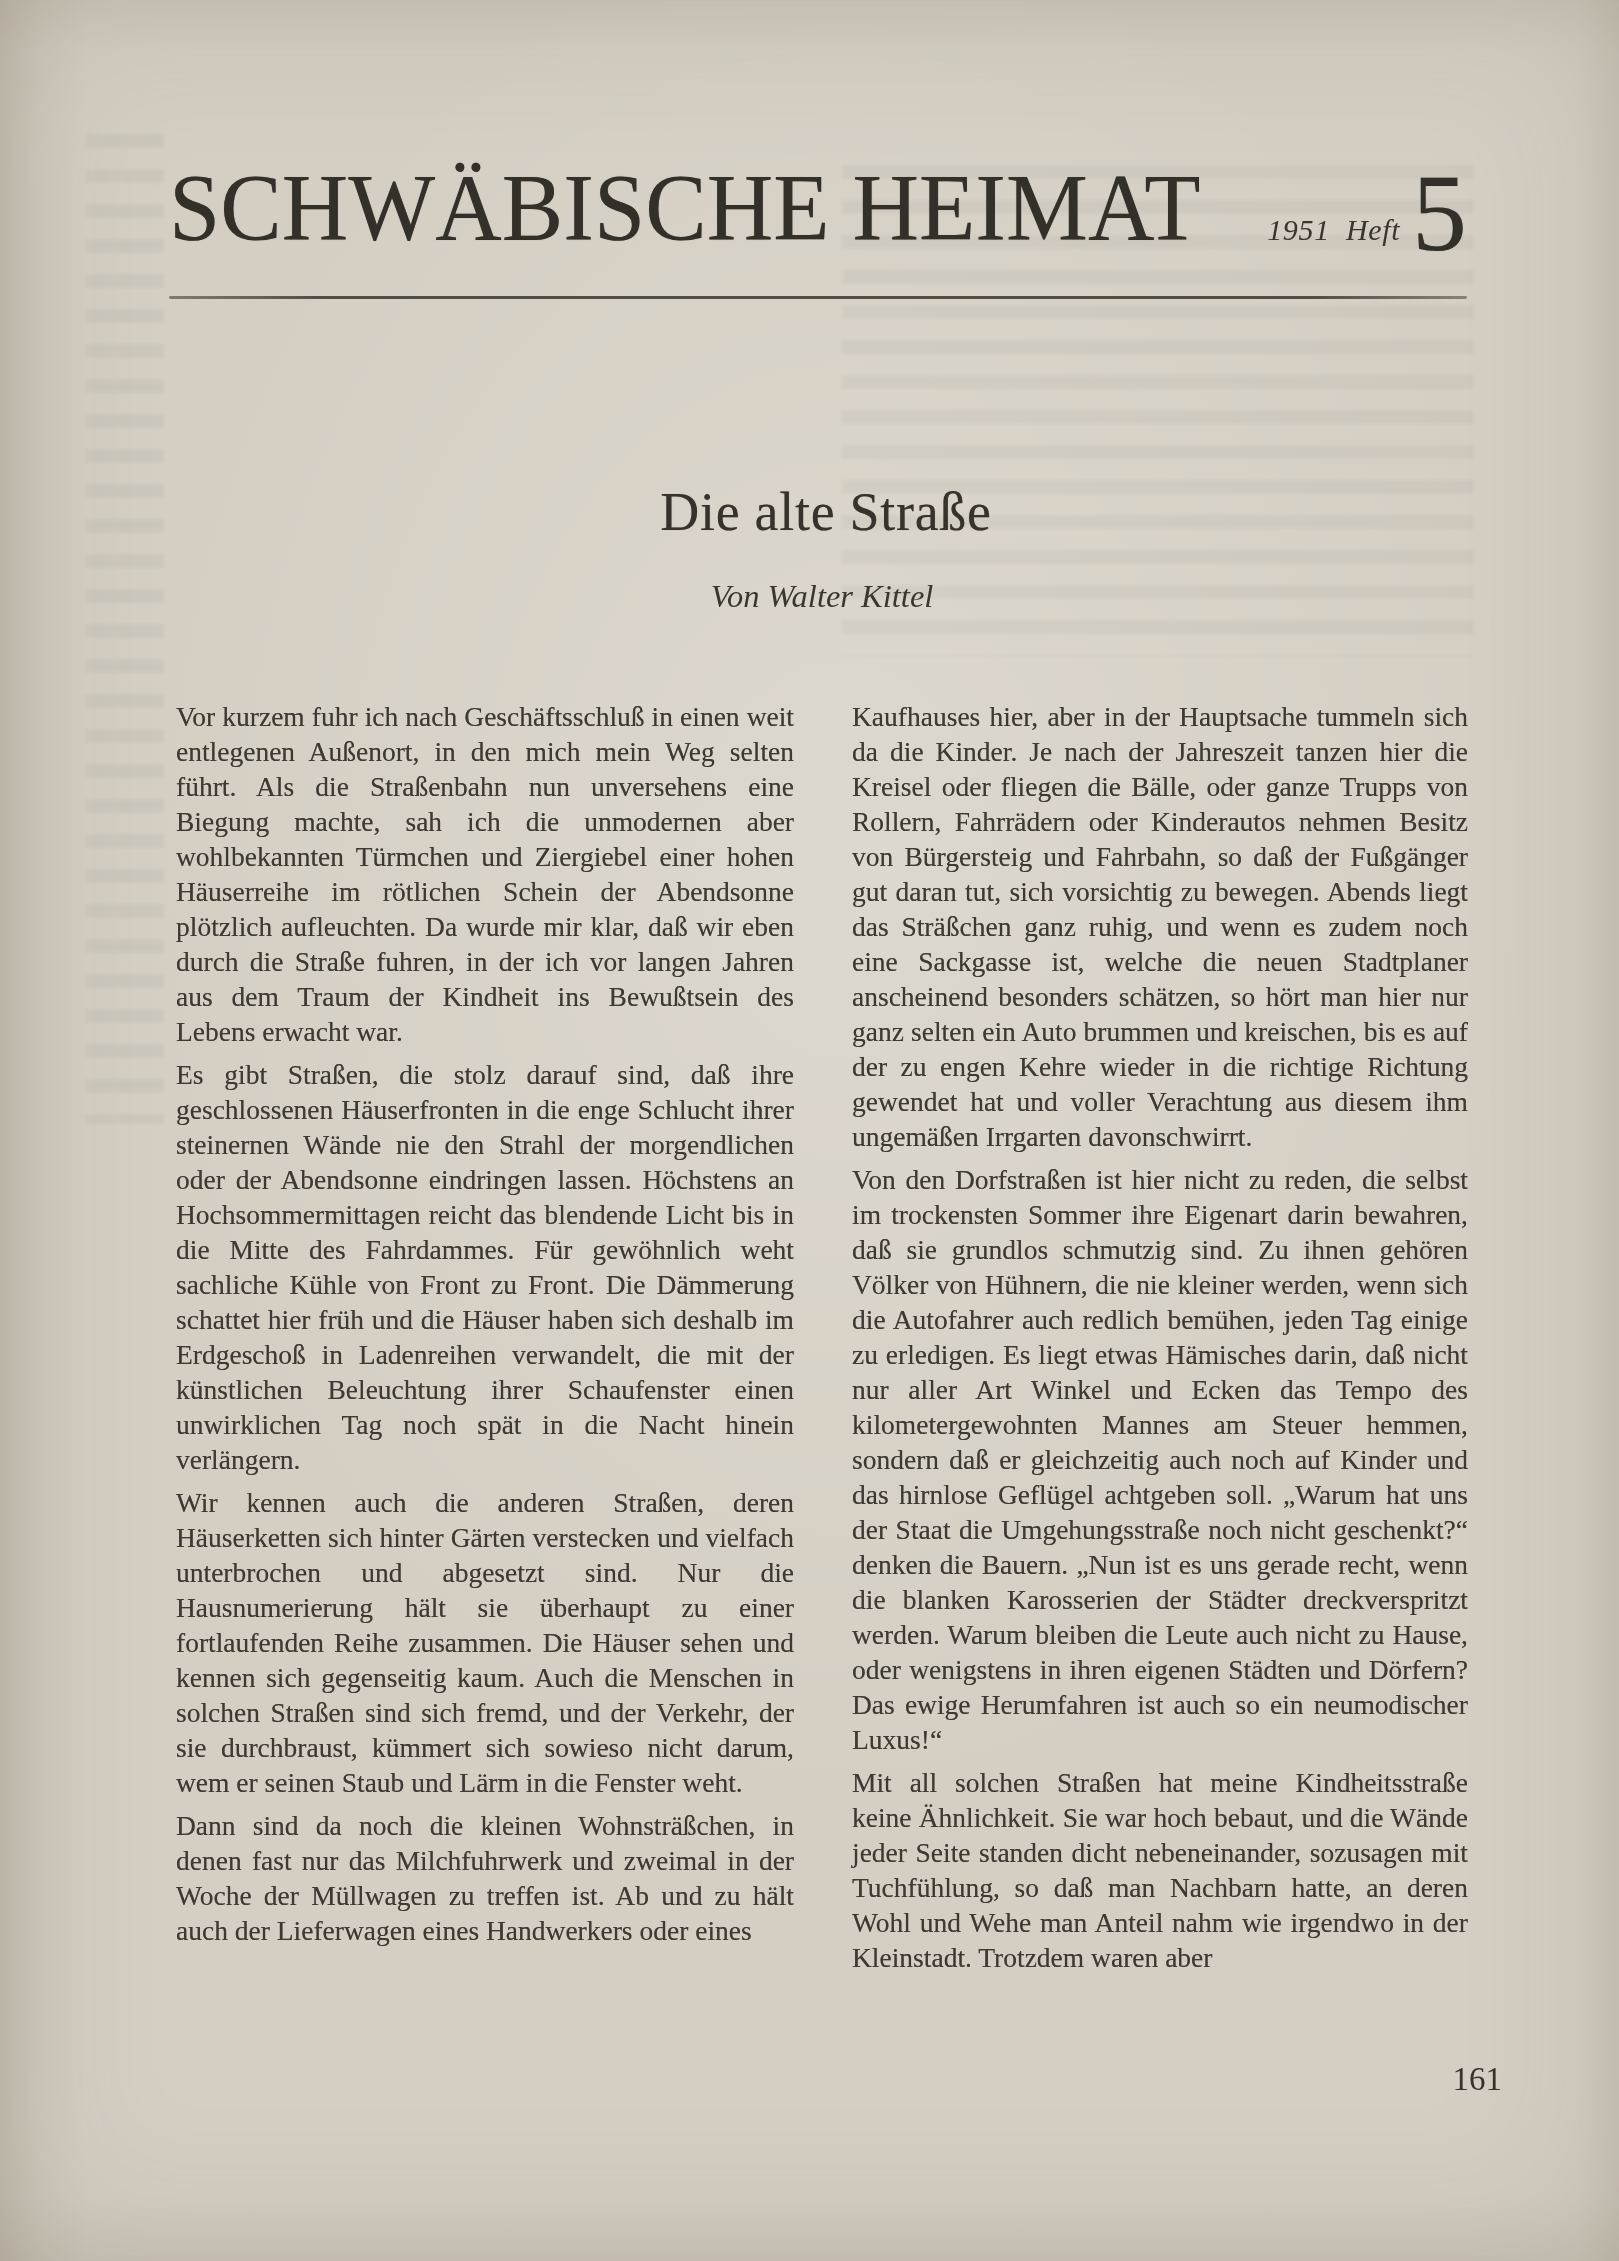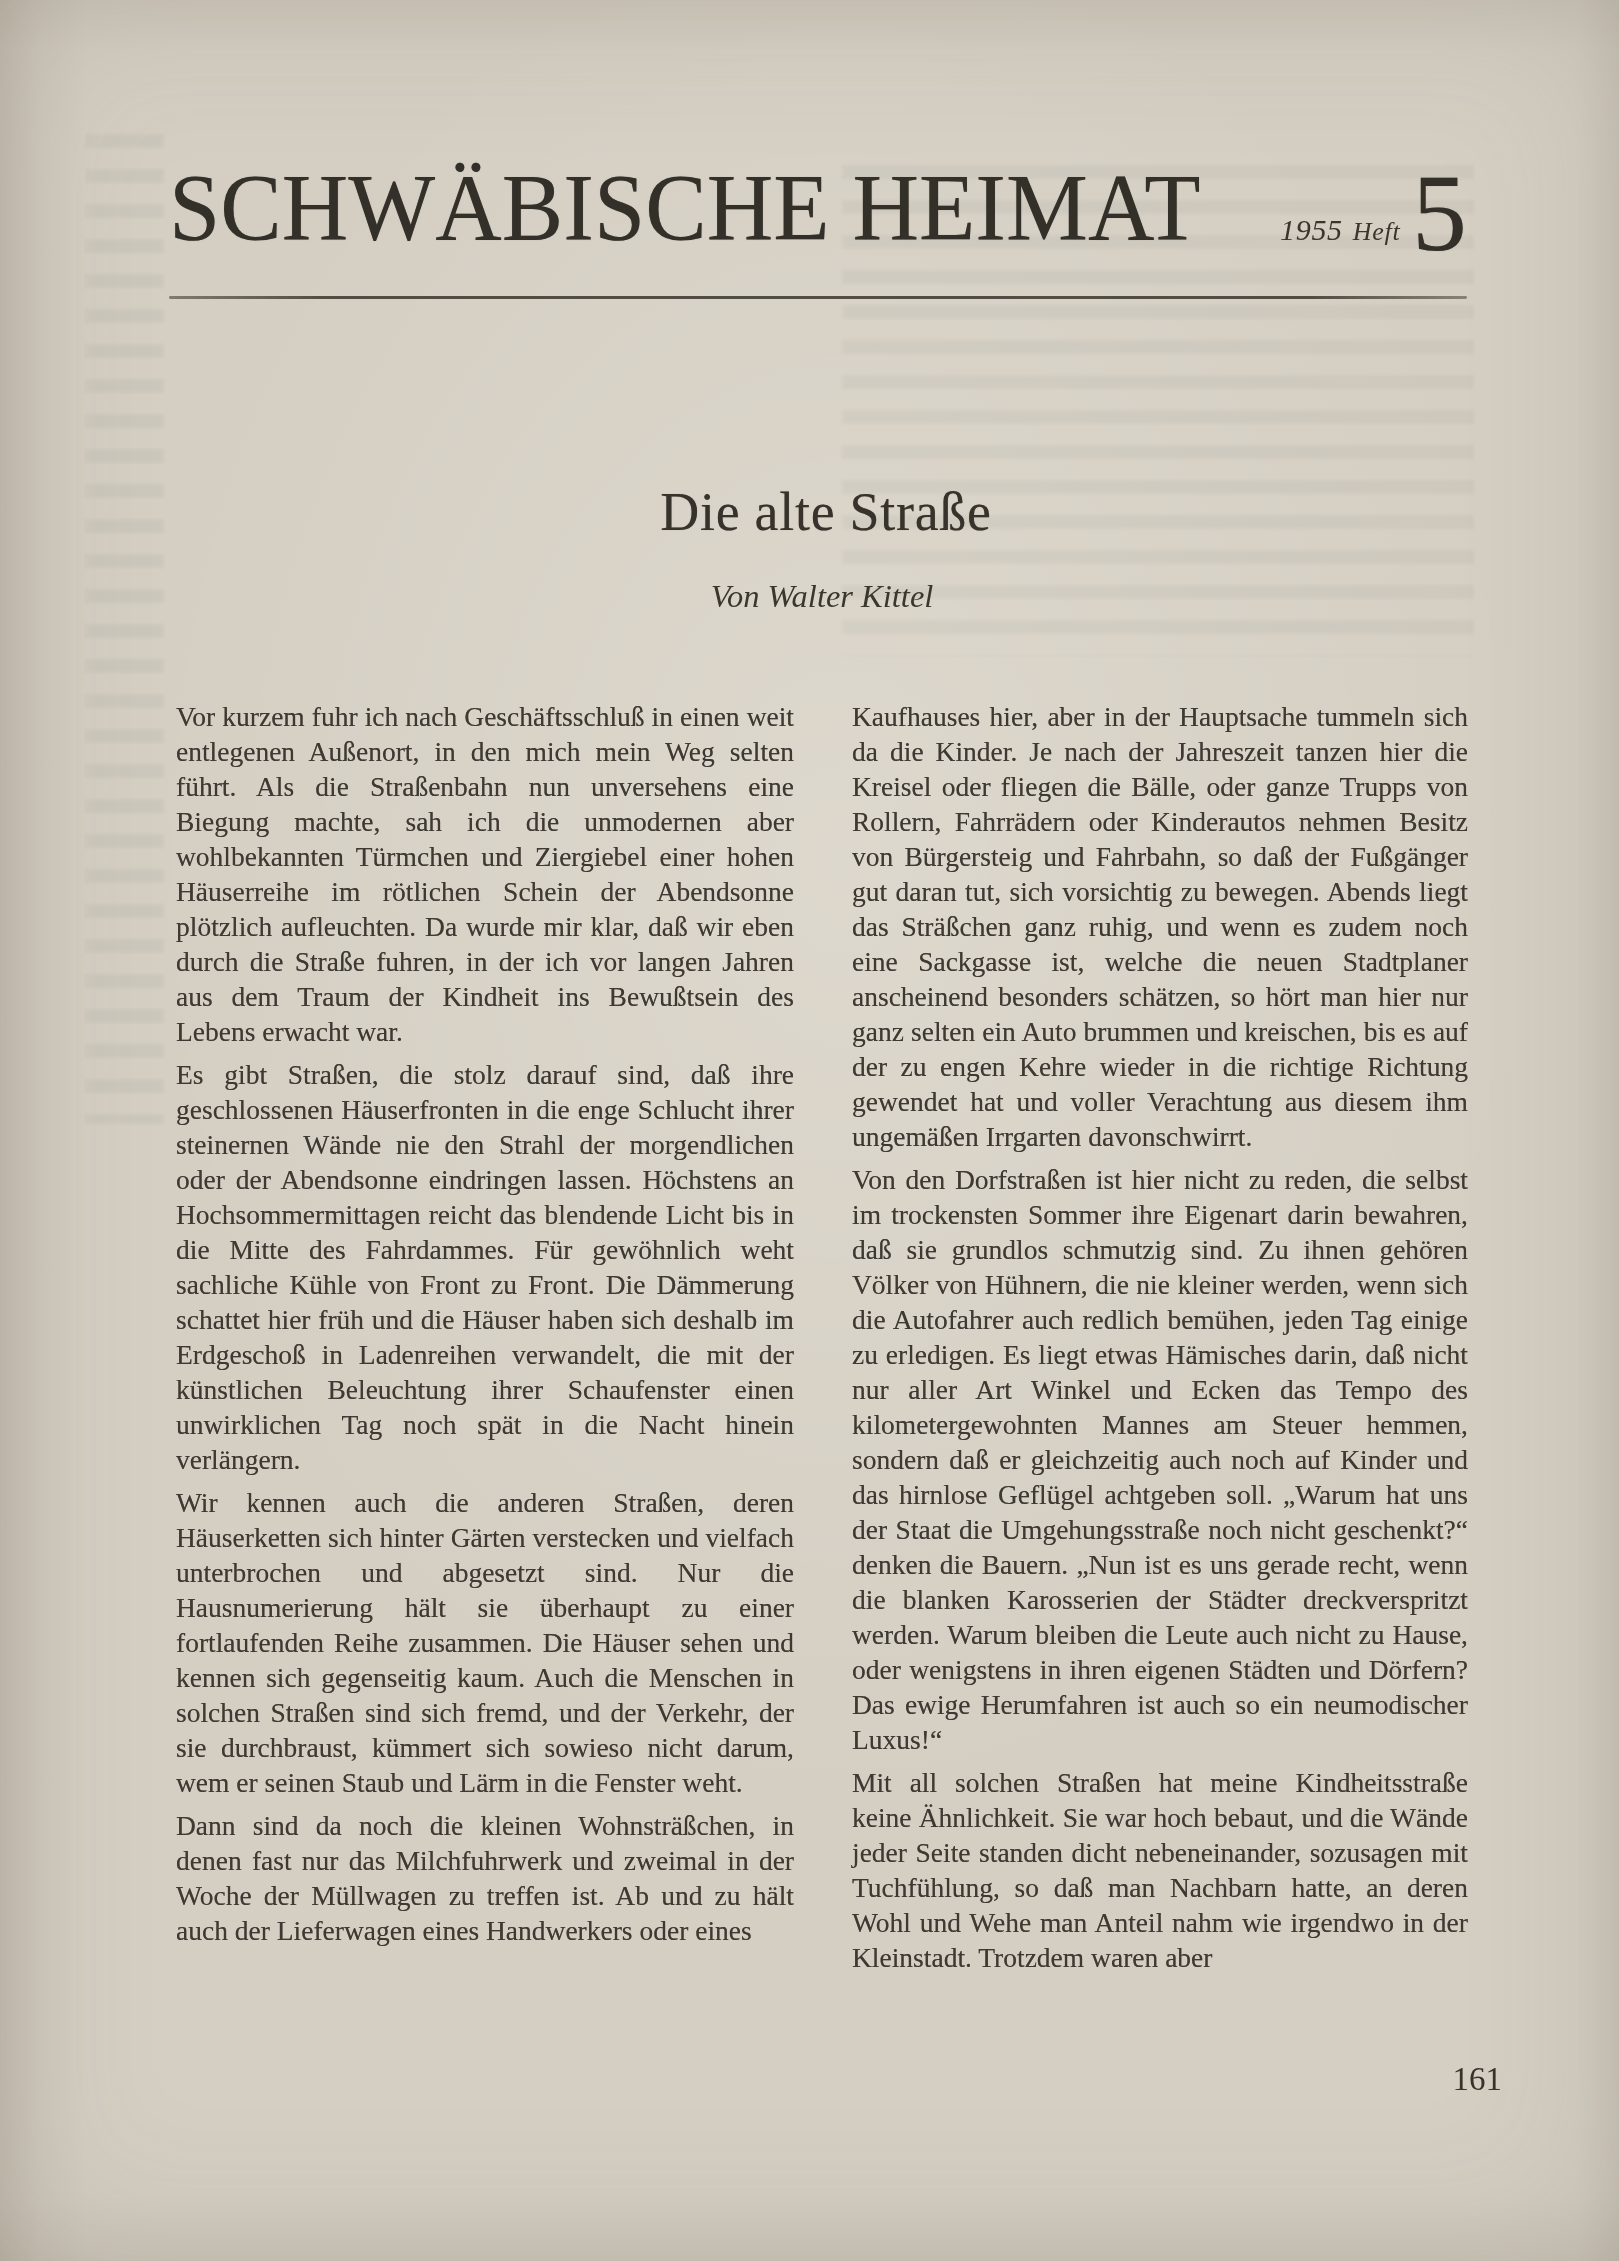--- a/index.html
+++ b/index.html
@@ -68,21 +68,21 @@
     transform-origin: left bottom;
   }
   .mast-spacer { flex: 1 1 auto; }
   .issue-info {
     font-style: italic;
     color: #3a362e;
     margin-right: 11.6px;
     letter-spacing: 0.7px;
   }
   .issue-year  { font-size: 30px; }
-  .issue-label { font-size: 26px; margin-left: 10px; }
+  .issue-label { font-size: 30px; margin-left: 16px; }
   .issue-number {
     font-size: 110px;
     line-height: 1;
     color: #332f29;
     position: relative;
     top: 10px;
     text-shadow: 0 0 0.7px rgba(40,35,28,0.45);
   }
 
   .masthead-rule {
@@ -158,21 +158,21 @@
 <body>
 
 <div class="page">
 
   <div class="showthrough st-left"></div>
   <div class="showthrough st-topright"></div>
 
   <header class="masthead">
     <h1 class="mast-title">SCHWÄBISCHE HEIMAT</h1>
     <span class="mast-spacer"></span>
-    <span class="issue-info"><span class="issue-year">1955</span><span class="issue-label">Heft</span></span>
+    <span class="issue-info"><span class="issue-year">1951</span><span class="issue-label">Heft</span></span>
     <span class="issue-number">5</span>
   </header>
 
   <div class="masthead-rule"></div>
 
   <h2 class="article-title">Die alte Straße</h2>
   <div class="article-byline">Von Walter Kittel</div>
 
   <main class="columns">
     <section class="col col-left">

